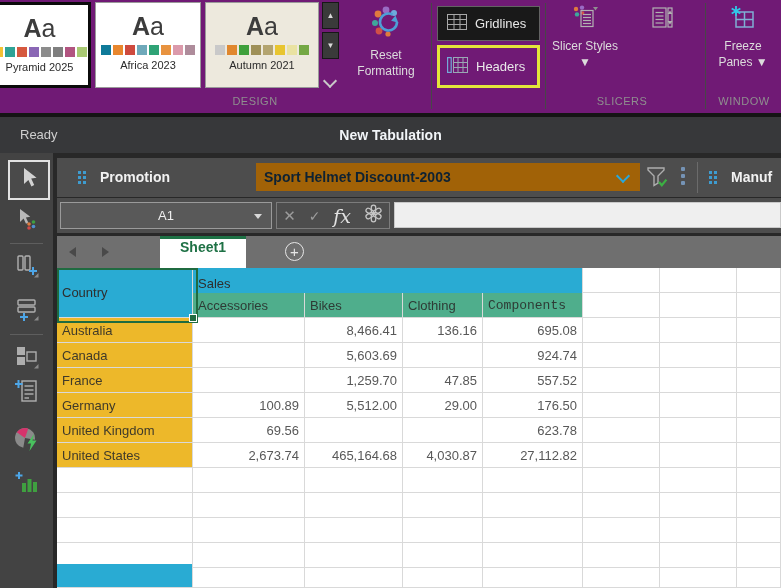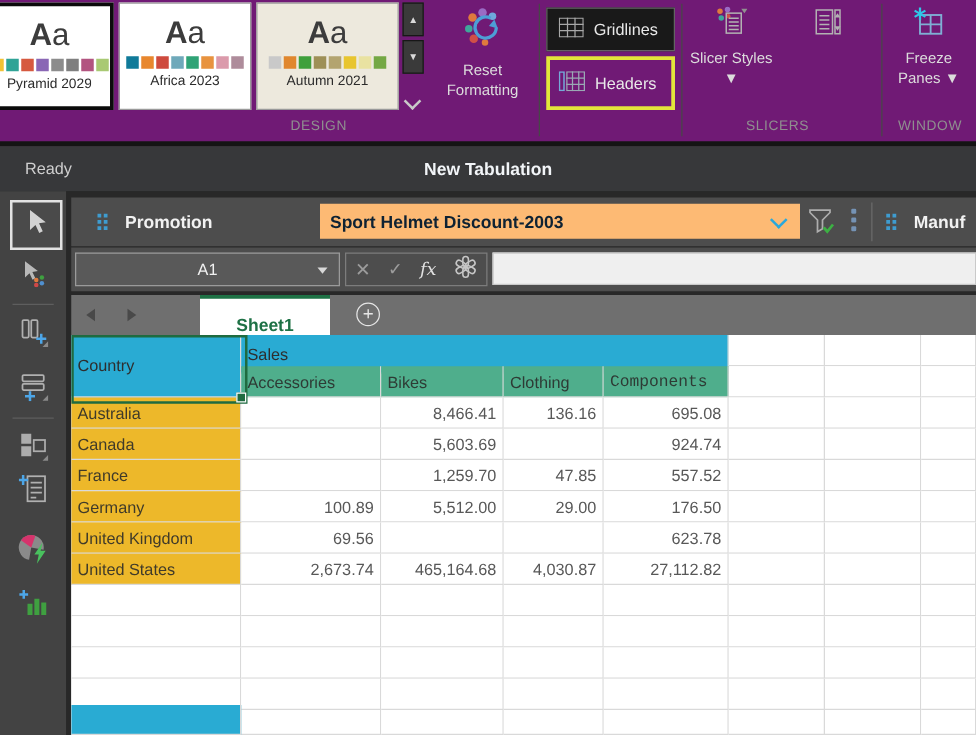--- a/index.html
+++ b/index.html
@@ -36,41 +36,41 @@
   .sidebar{position:absolute;left:0;top:153px;width:53px;height:435px;background:#434343;}
   .tool{position:absolute;left:8px;width:38px;height:32px;display:flex;align-items:center;justify-content:center;}
   .tool.sel{border:2px solid #E2E2E2;background:#4A4A4A;height:36px;box-sizing:content-box;}
   .sdiv{position:absolute;left:10px;width:33px;height:1px;background:#5E5E5E;}
   
   .content{position:absolute;left:53px;top:153px;width:728px;height:435px;background:#282828;}
   .slicerbar{position:absolute;left:4px;top:5px;width:724px;height:39px;background:#4D4D4D;overflow:hidden;}
   .grid-handle{display:inline-grid;grid-template-columns:3px 3px;grid-auto-rows:3px;gap:2px;}
   .grid-handle i{background:#3E9CD0;}
   .slicer-name{position:absolute;top:0;line-height:39px;color:#F2F2F2;font-weight:bold;font-size:14px;}
-  .dropdown{position:absolute;left:199px;top:5px;width:384px;height:28px;background:#fdba74;box-sizing:border-box;}
+  .dropdown{position:absolute;left:199px;top:5px;width:384px;height:28px;background:#a16207;box-sizing:border-box;}
   .dd-text{position:absolute;left:8px;line-height:28px;font-size:14px;font-weight:bold;color:#0E2233;}
   .dd-chev{position:absolute;right:12px;top:8px;width:8px;height:8px;border-right:2px solid #29A8DC;border-bottom:2px solid #29A8DC;transform:rotate(45deg);}
   .dots3{position:absolute;left:624px;top:9px;display:flex;flex-direction:column;gap:3px;}
   .dots3 i{width:4px;height:4px;background:#7593B5;border-radius:1px;}
   .sl-vdiv{position:absolute;left:640px;top:4px;width:1px;height:31px;background:#6B6B6B;}
   .namerow{position:absolute;left:4px;top:45px;width:724px;height:35px;background:#4D4D4D;}
   .namebox{position:absolute;left:3px;top:4px;width:212px;height:27px;background:#595959;border:1px solid #9A9A9A;
       box-sizing:border-box;color:#F0F0F0;font-size:13px;display:flex;align-items:center;justify-content:center;}
   .nb-arrow{position:absolute;right:9px;top:11px;width:0;height:0;border-left:4px solid transparent;border-right:4px solid transparent;border-top:5px solid #D8D8D8;}
   .fmla-icons{position:absolute;left:219px;top:4px;width:114px;height:27px;border:1px solid #7C7C7C;box-sizing:border-box;
       display:flex;align-items:center;justify-content:space-around;color:#9C9C9C;}
   .fi-x{font-size:15px;} .fi-ck{font-size:14px;}
-  .fi-fx{font-family:"DejaVu Serif",serif;font-style:italic;font-size:14px;color:#E2E2E2;}
+  .fi-fx{font-family:"DejaVu Serif",serif;font-style:italic;font-size:19px;color:#E2E2E2;}
   .fmla-input{position:absolute;left:337px;top:4px;width:387px;height:26px;background:#EFEFEF;border:1px solid #C9C9C9;box-sizing:border-box;}
   .tabbar{position:absolute;left:4px;top:83px;width:724px;height:32px;background:#6F6F6F;}
   .tab-arrow{position:absolute;top:11px;width:0;height:0;border-top:5px solid transparent;border-bottom:5px solid transparent;}
   .tab-prev{left:12px;border-right:7px solid #494949;}
   .tab-next{left:45px;border-left:7px solid #494949;}
-  .sheettab{position:absolute;left:103px;top:0;width:104px;height:32px;background:#FFF;border-top:3px solid #1E7145;
-      box-sizing:border-box;color:#1E7145;font-weight:bold;font-size:14px;display:flex;align-items:flex-end;justify-content:center;}
+  .sheettab{position:absolute;left:103px;top:0;width:86px;height:32px;background:#FFF;border-top:3px solid #1E7145;
+      box-sizing:border-box;color:#1E7145;font-weight:bold;font-size:14px;display:flex;align-items:flex-start;justify-content:center;}
   .addsheet{position:absolute;left:228px;top:6px;width:19px;height:19px;border:1.6px solid #E6E6E6;border-radius:50%;
       color:#E6E6E6;font-size:15px;line-height:18px;text-align:center;box-sizing:border-box;}
   .grid{position:absolute;left:4px;top:115px;width:724px;height:320px;background:#FFF;overflow:hidden;}
   .cell{position:absolute;box-sizing:border-box;border-right:1px solid #D9D9D9;border-bottom:1px solid #D9D9D9;
       font-size:13px;color:#585858;display:flex;align-items:center;padding:0 5px;background:#FFF;overflow:hidden;white-space:nowrap;}
   .cell.val{justify-content:flex-end;}
   .cell.hdr{background:#29ABD3;color:#2E2E2E;}
   .cell.sub{background:#4FAE8C;color:#2E3B35;}
   .cell.rowhdr{background:#EDB82A;color:#3F3A2A;}
   .selection{position:absolute;left:0;top:0;width:137px;height:51px;border:2px solid #1F6B40;pointer-events:none;z-index:5;}
@@ -88,21 +88,21 @@
           <div class="swrow">
             <span class="sw" style="background: rgb(242, 194, 52);"></span>
             <span class="sw" style="background: rgb(47, 163, 150);"></span>
             <span class="sw" style="background: rgb(214, 89, 63);"></span>
             <span class="sw" style="background: rgb(138, 103, 181);"></span>
             <span class="sw" style="background: rgb(140, 140, 140);"></span>
             <span class="sw" style="background: rgb(127, 127, 127);"></span>
             <span class="sw" style="background: rgb(178, 84, 128);"></span>
             <span class="sw" style="background: rgb(169, 201, 115);"></span>
           </div>
-          <div class="tlabel">Pyramid 2029</div>
+          <div class="tlabel">Pyramid 2025</div>
         </div>
         <div class="theme-card" style="left: 95px; width: 106px; background: rgb(255, 255, 255);">
           <div class="aa"><b>A</b><span>a</span></div>
           <div class="swrow">
             <span class="sw" style="background: rgb(15, 122, 153);"></span>
             <span class="sw" style="background: rgb(232, 135, 46);"></span>
             <span class="sw" style="background: rgb(206, 74, 62);"></span>
             <span class="sw" style="background: rgb(111, 169, 186);"></span>
             <span class="sw" style="background: rgb(47, 163, 118);"></span>
             <span class="sw" style="background: rgb(232, 147, 63);"></span>

